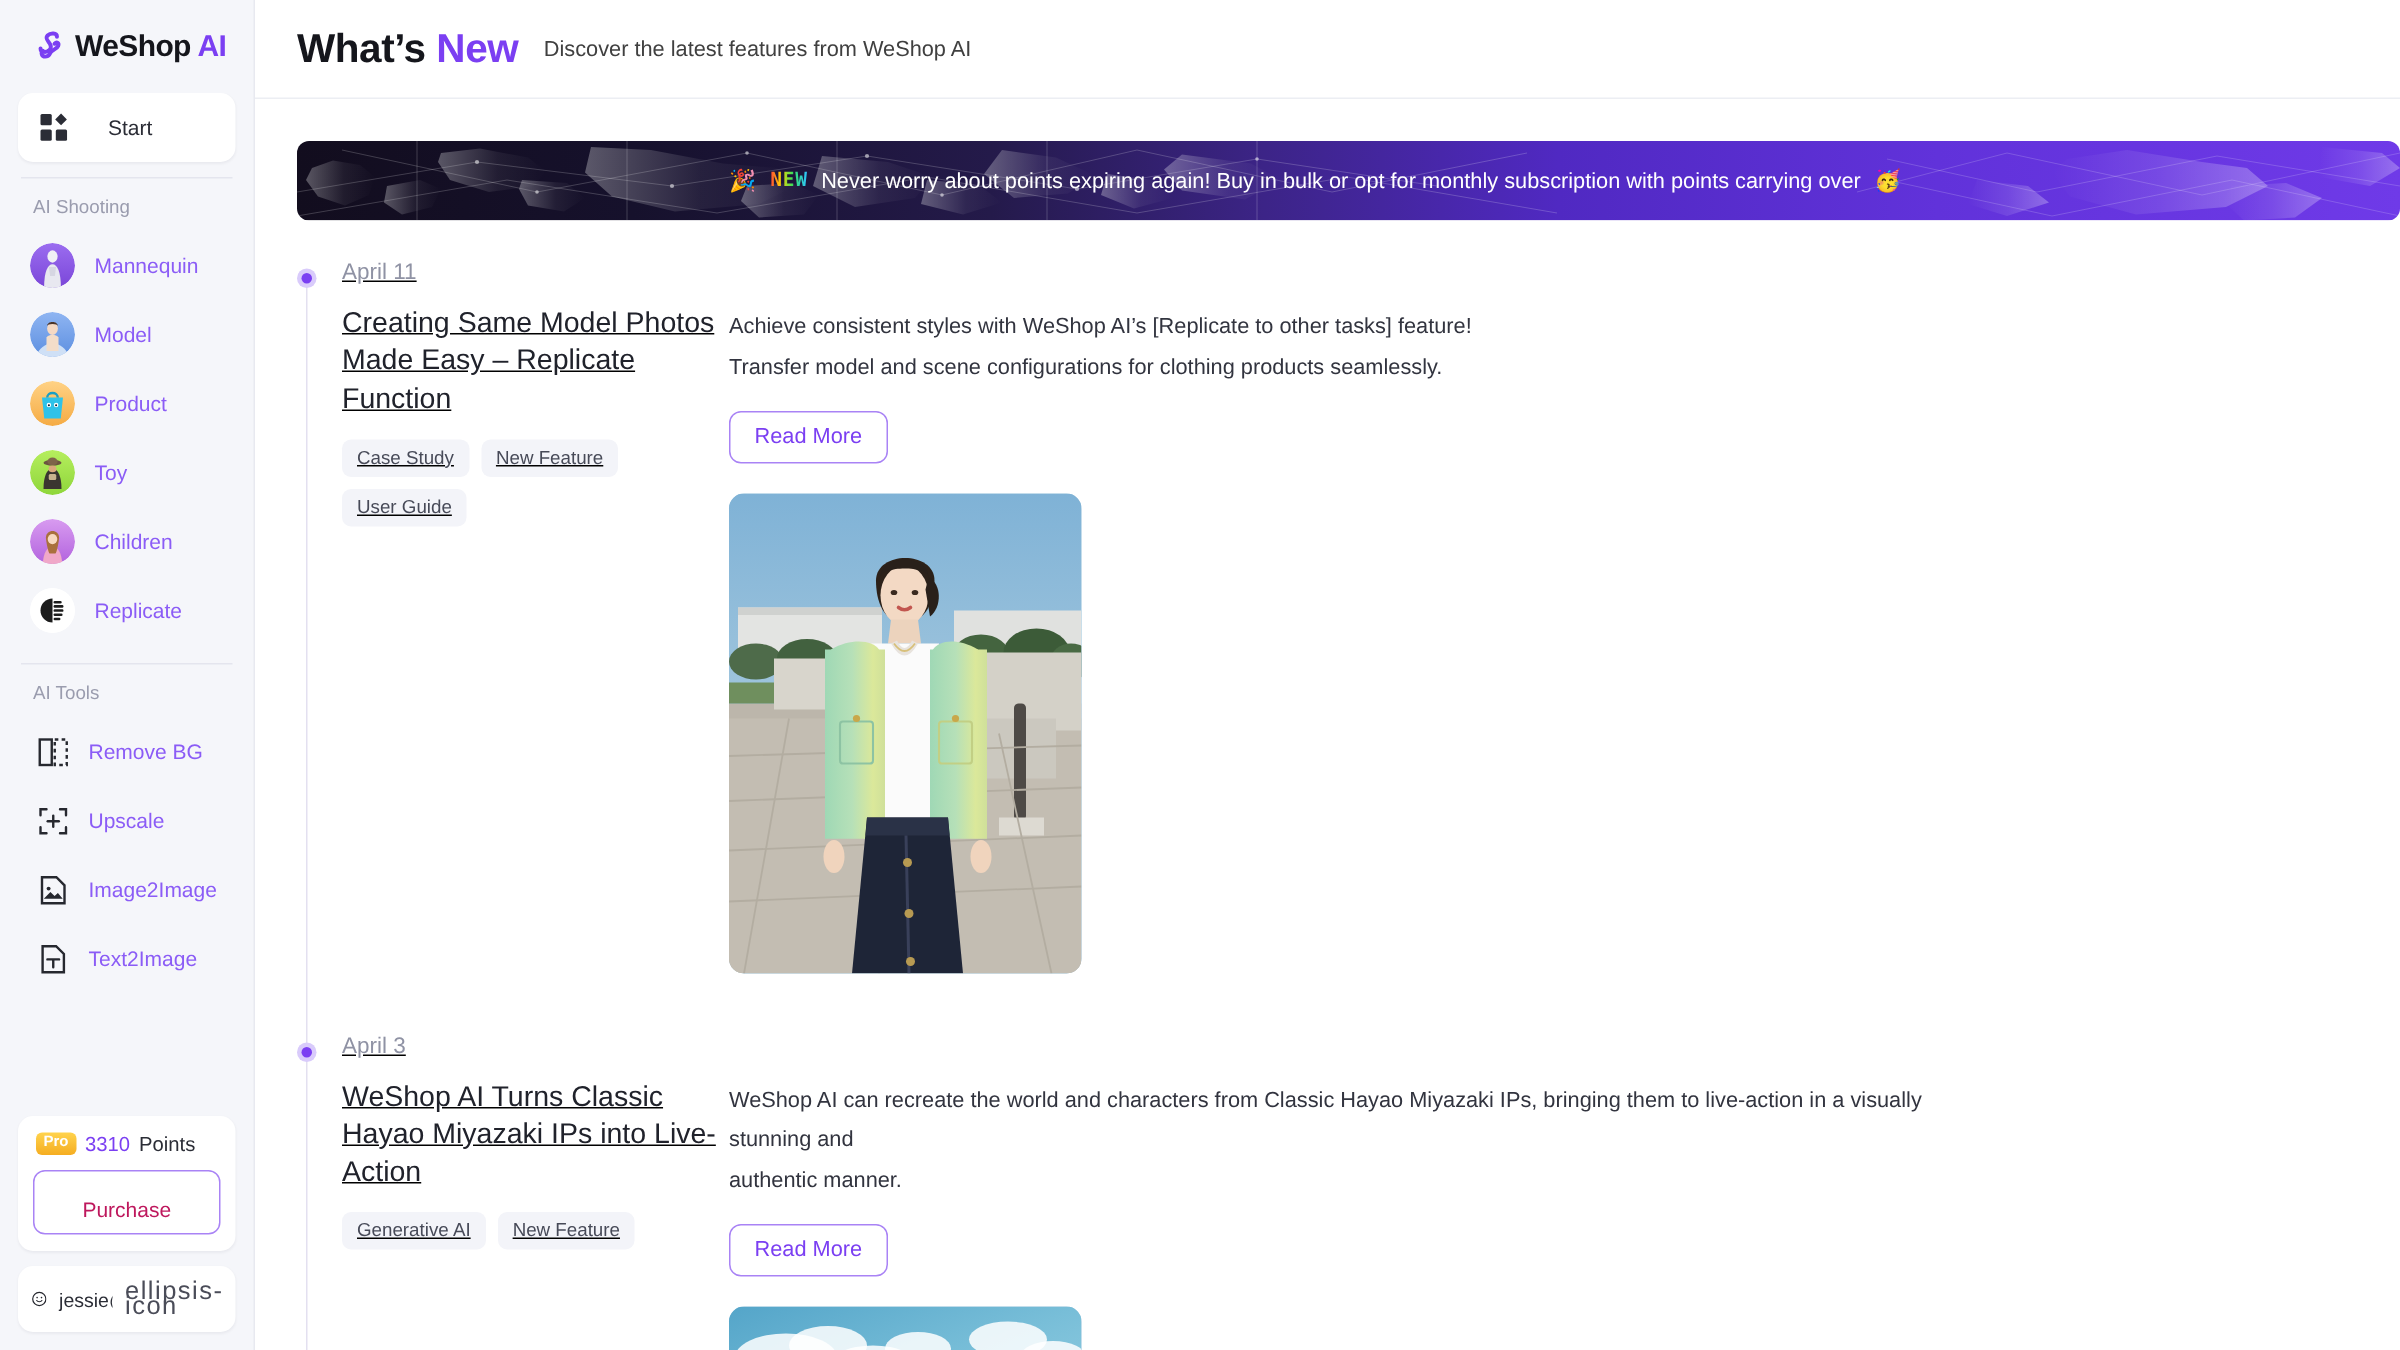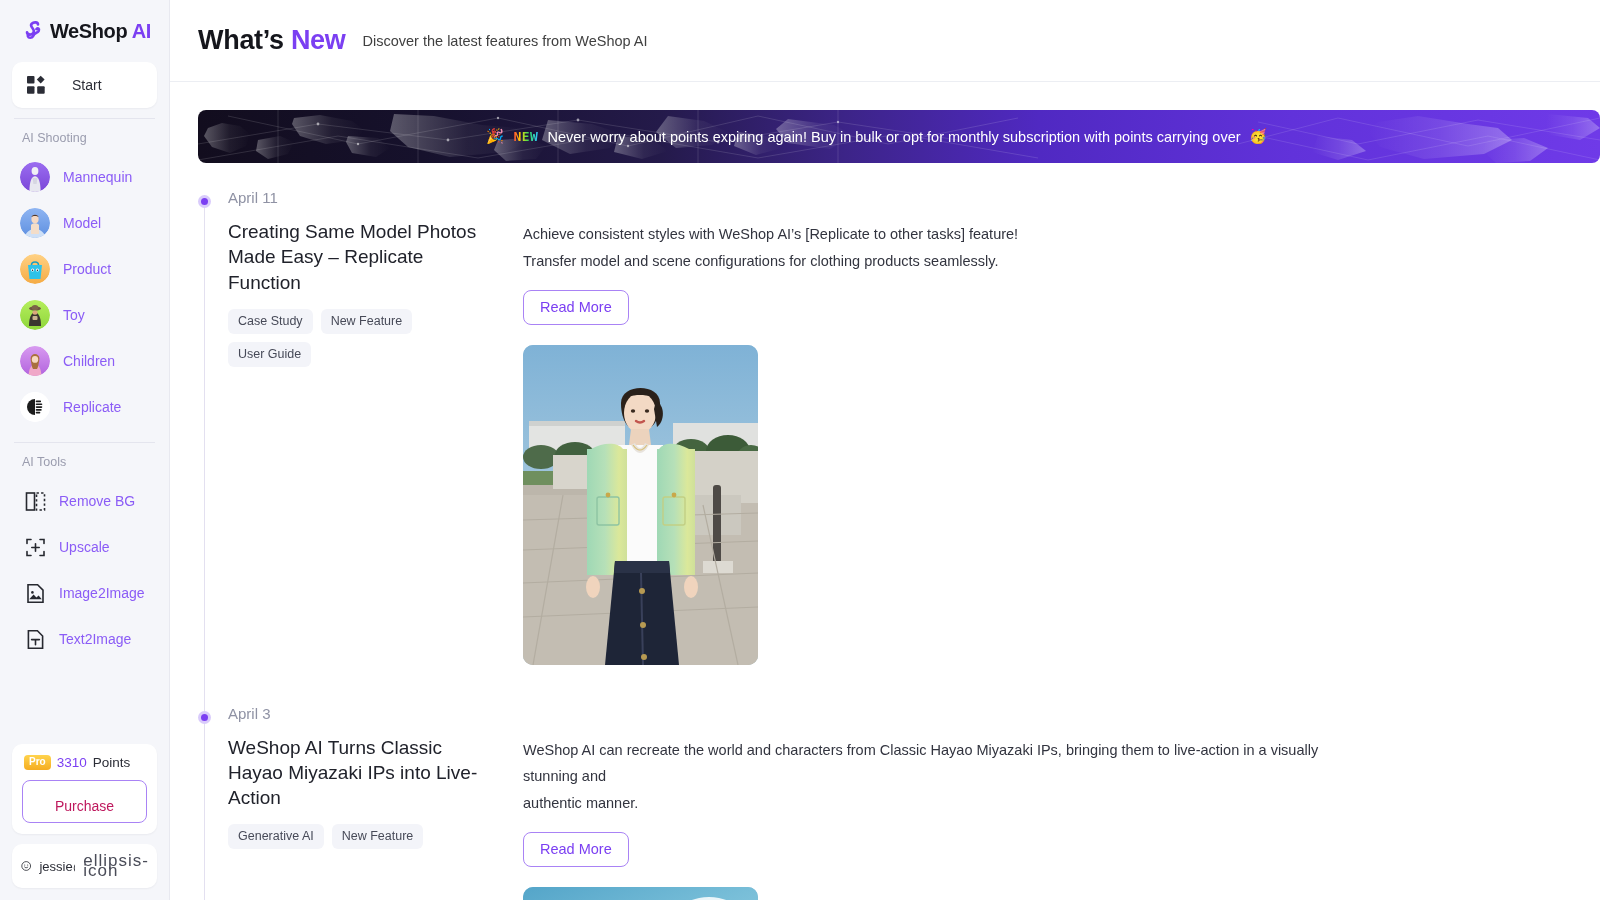--- a/index.html
+++ b/index.html
@@ -110,21 +110,21 @@
   }
   .user-email {
     font-size: 13px; color: #2b2d36;
     flex: 1 1 auto; white-space: nowrap; overflow: hidden;
   }
   .dots { color: #4a4c58; font-size: 17px; letter-spacing: 1px; line-height: 10px; }
 
   
   .main { flex: 1 1 auto; height: 900px; position: relative; overflow: hidden; background:#fff; }
   .topbar {
-    height: 82px; border-bottom: 1px solid #eceef3;
+    height: 66px; border-bottom: 1px solid #eceef3;
     display: flex; align-items: center; padding-left: 28px; gap: 17px;
   }
   .page-title {
     font-size: 27px; font-weight: bold; color: #15161c; letter-spacing: -0.3px;
   }
   .page-title .hl { color: #7b3ff2; }
   .page-sub { font-size: 14.5px; color: #404040; }
 
   .content { padding: 28px 0 0 28px; }
 
@@ -163,33 +163,33 @@
   .entry-dot {
     position: absolute; left: 0; top: 6px;
     width: 13px; height: 13px; border-radius: 50%;
     background: #d9cbfb;
     display: flex; align-items: center; justify-content: center;
     z-index: 2;
   }
   .entry-dot i {
     width: 7px; height: 7px; border-radius: 50%; background: #7b3ff2; display:block;
   }
-  .entry-left { width: 288px; flex: 0 0 288px; padding-left: 30px; }
+  .entry-left { width: 288px; flex: 0 0 288px; padding-left: 30px; text-decoration: underline; }
   .entry-date { font-size: 15px; color: #8f92a4; margin-bottom: 13px; }
   .entry-title {
     font-size: 19px; color: #20222b; line-height: 1.33;
     font-weight: normal; margin-bottom: 14px;
   }
   .tags { display: flex; flex-wrap: wrap; gap: 8px; max-width: 215px; }
   .tag {
     background: #f3f4f9; border-radius: 6px;
     font-size: 12.5px; color: #474a58;
     padding: 5px 10px 6px 10px;
   }
-  .entry-right { flex: 1 1 auto; padding-top: 32px; padding-left: 0; margin-left: 37px; }
+  .entry-right { flex: 1 1 auto; padding-top: 32px; padding-left: 0; }
   .desc { font-size: 14.5px; color: #32343f; line-height: 1.85; max-width: 800px; }
   .read-more {
     display: inline-block; margin-top: 15px;
     border: 1px solid #a983f5; border-radius: 8px;
     background: #ffffff; color: #7b3ff2;
     font-size: 14.5px; font-family: inherit;
     padding: 8px 16px 9px 16px; cursor: pointer;
   }
   .thumb {
     width: 235px; height: 320px; border-radius: 10px;

